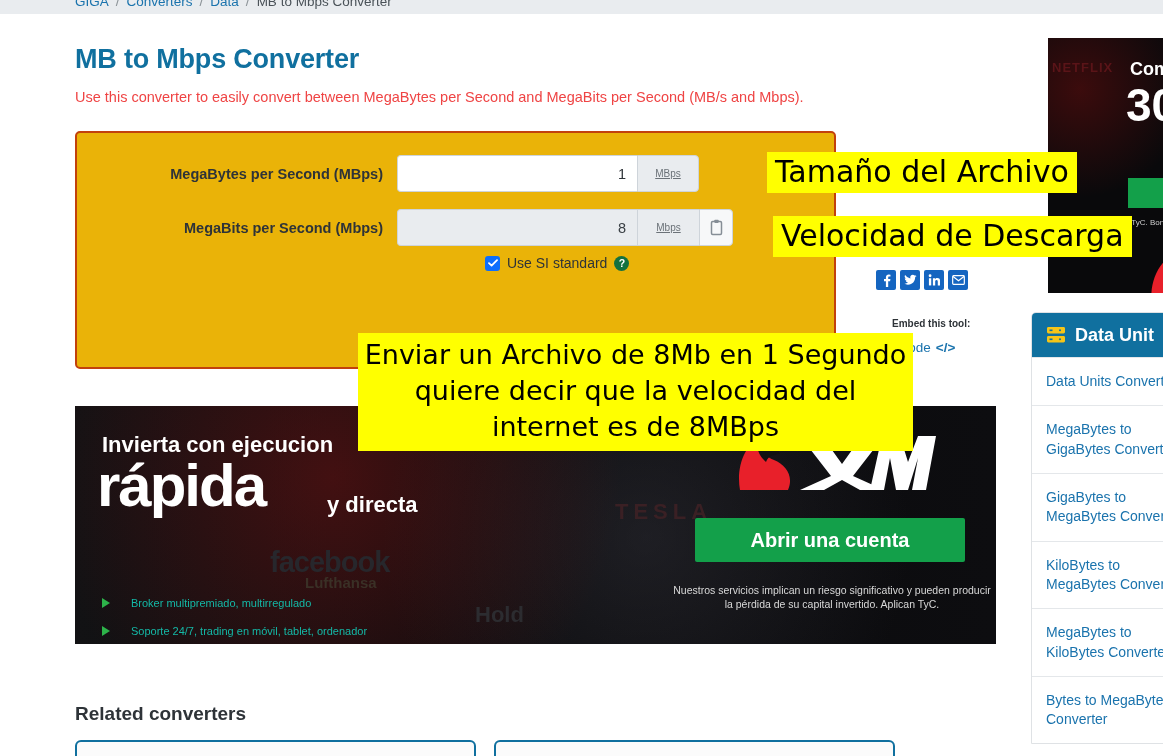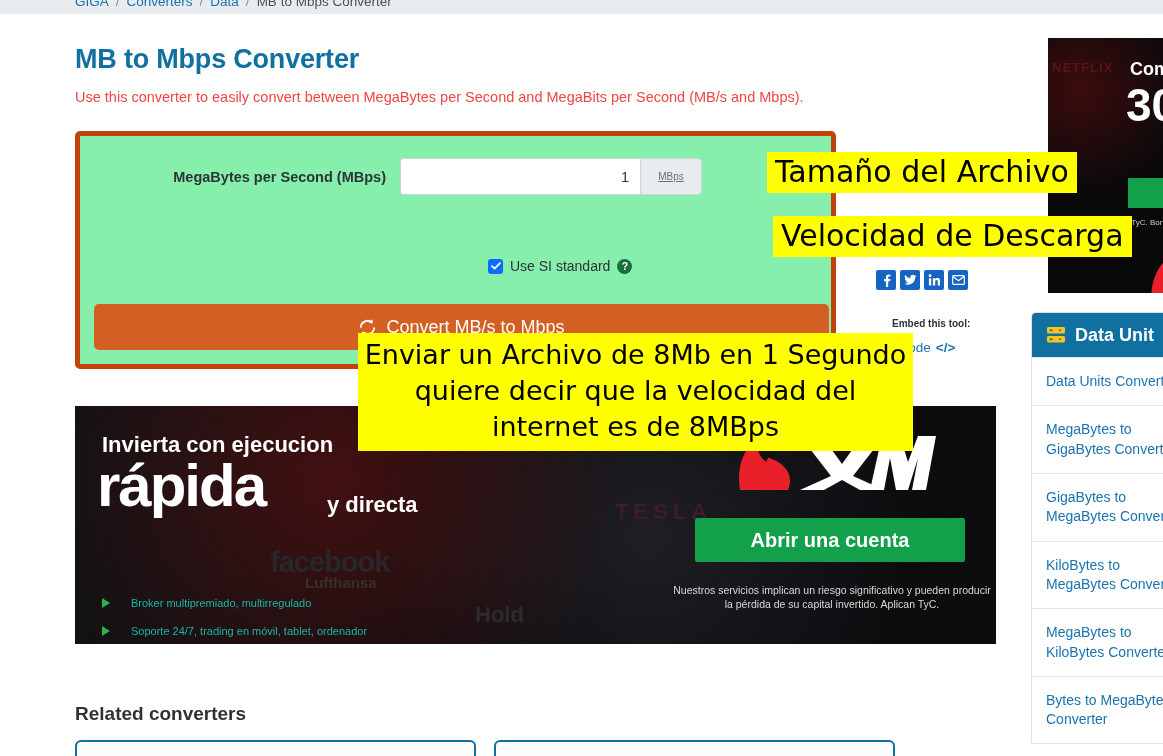--- a/index.html
+++ b/index.html
@@ -30,22 +30,22 @@
   }
   .page-desc {
     position: absolute; left: 75px; top: 89px;
     font-size: 14.5px; color: #ef4444;
   }
 
   
   .converter-card {
     position: absolute; left: 75px; top: 131px;
     width: 761px; height: 238px;
-    background: #86efac;
-    border: 5px solid #c2410c;
+    background: #eab308;
+    border: 2px solid #c2410c;
     border-radius: 5px;
   }
   .form-row { position: absolute; display: flex; align-items: center; }
   .form-row.r1 { left: 0; top: 22px; width: 761px; }
   .form-row.r2 { left: 0; top: 76px; width: 761px; }
   .field-label {
     width: 320px; text-align: right; padding-right: 14px;
     font-size: 14.5px; font-weight: bold; color: #2e3338;
   }
   .input-group { display: flex; align-items: stretch; height: 37px; }
@@ -307,43 +307,48 @@
   <div class="converter-card">
 
     <div class="form-row r1">
       <div class="field-label">MegaBytes per Second (MBps)</div>
       <div class="input-group">
         <div class="txt-input">1</div>
         <div class="unit-addon">MBps</div>
       </div>
     </div>
 
+    <div class="form-row r2">
+      <div class="field-label">MegaBits per Second (Mbps)</div>
+      <div class="input-group">
+        <div class="txt-input readonly">8</div>
+        <div class="unit-addon mid">Mbps</div>
+        <div class="copy-btn">
+          <span>
+            <svg width="15" height="17" viewBox="0 0 15 17">
+              <rect x="2.5" y="2.5" width="10" height="13" rx="1.2" fill="none" stroke="#868e96" stroke-width="1.5"></rect>
+              <rect x="5.3" y="0.8" width="4.4" height="3.1" rx="0.8" fill="#868e96"></rect>
+            </svg>
+          </span>
+        </div>
+      </div>
+    </div>
 
     <div class="si-row">
       <span class="si-check">
         <span>
           <svg width="10" height="8" viewBox="0 0 10 8">
             <path d="M1 4.2 L3.6 6.6 L9 1.2" fill="none" stroke="#fff" stroke-width="1.8" stroke-linecap="round" stroke-linejoin="round"></path>
           </svg>
         </span>
       </span>
       <span class="si-label">Use SI standard</span>
       <span class="help-badge">?</span>
     </div>
 
-    <button class="convert-btn">
-      <span>
-        <svg width="19" height="19" viewBox="0 0 20 20">
-          <path d="M3 9.2a7 7 0 0 1 11.6-4.4M17 10.8a7 7 0 0 1-11.6 4.4" fill="none" stroke="#fff" stroke-width="2" stroke-linecap="round"></path>
-          <path d="M15.6 1.3 L15 5.4 L10.9 4.6 Z" fill="#fff"></path>
-          <path d="M4.4 18.7 L5 14.6 L9.1 15.4 Z" fill="#fff"></path>
-        </svg>
-      </span>
-      <span>Convert MB/s to Mbps</span>
-    </button>
   </div>
 
   <div class="share-icons">
     <span class="sicon">
       <svg width="11" height="13" viewBox="0 0 11 13">
           <path d="M7.2 13V7.3h1.9l.3-2.2H7.2V3.7c0-.64.18-1.08 1.1-1.08h1.17V.67A15.6 15.6 0 0 0 7.76.58c-1.7 0-2.86 1.03-2.86 2.93v1.6H3v2.2h1.9V13z"></path>
         </svg>
     </span>
     <span class="sicon">
       <svg width="13" height="12" viewBox="0 0 14 12">

